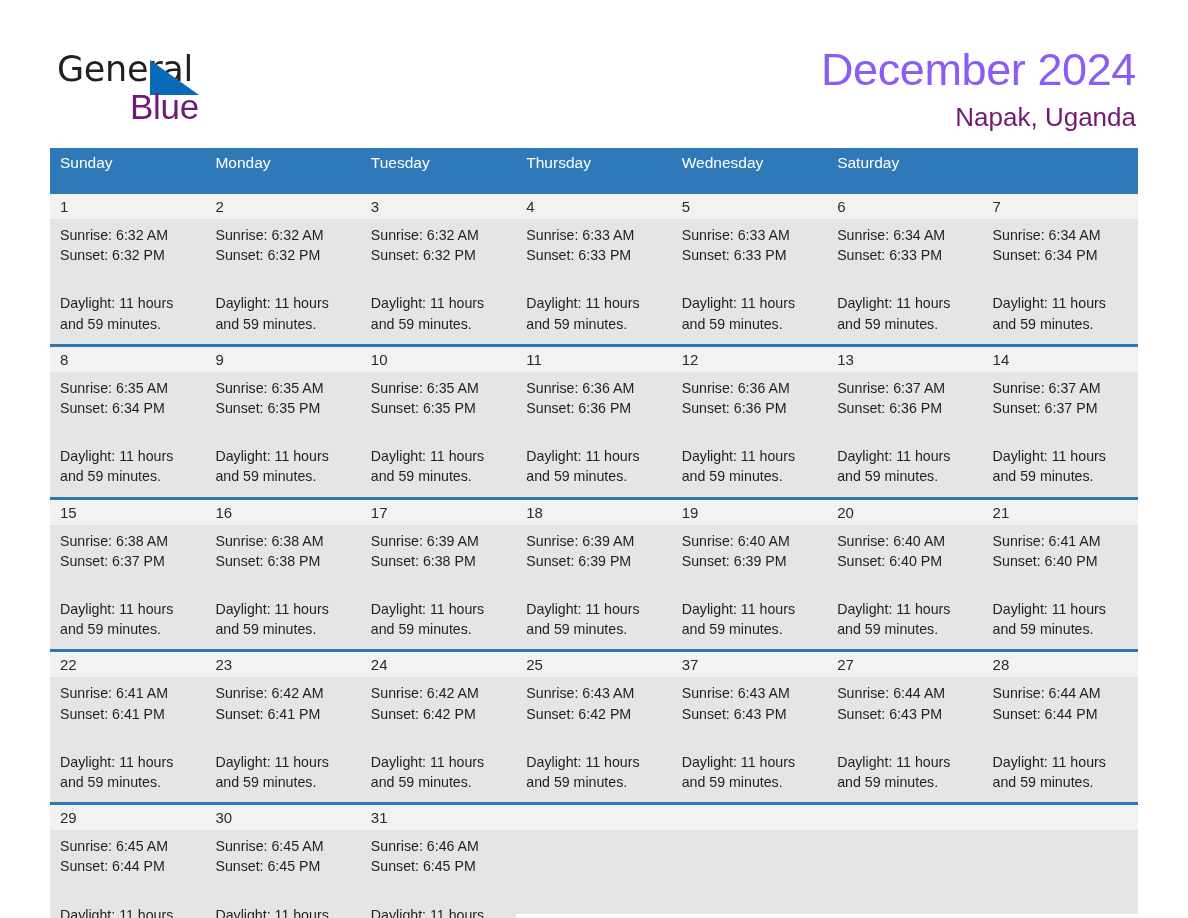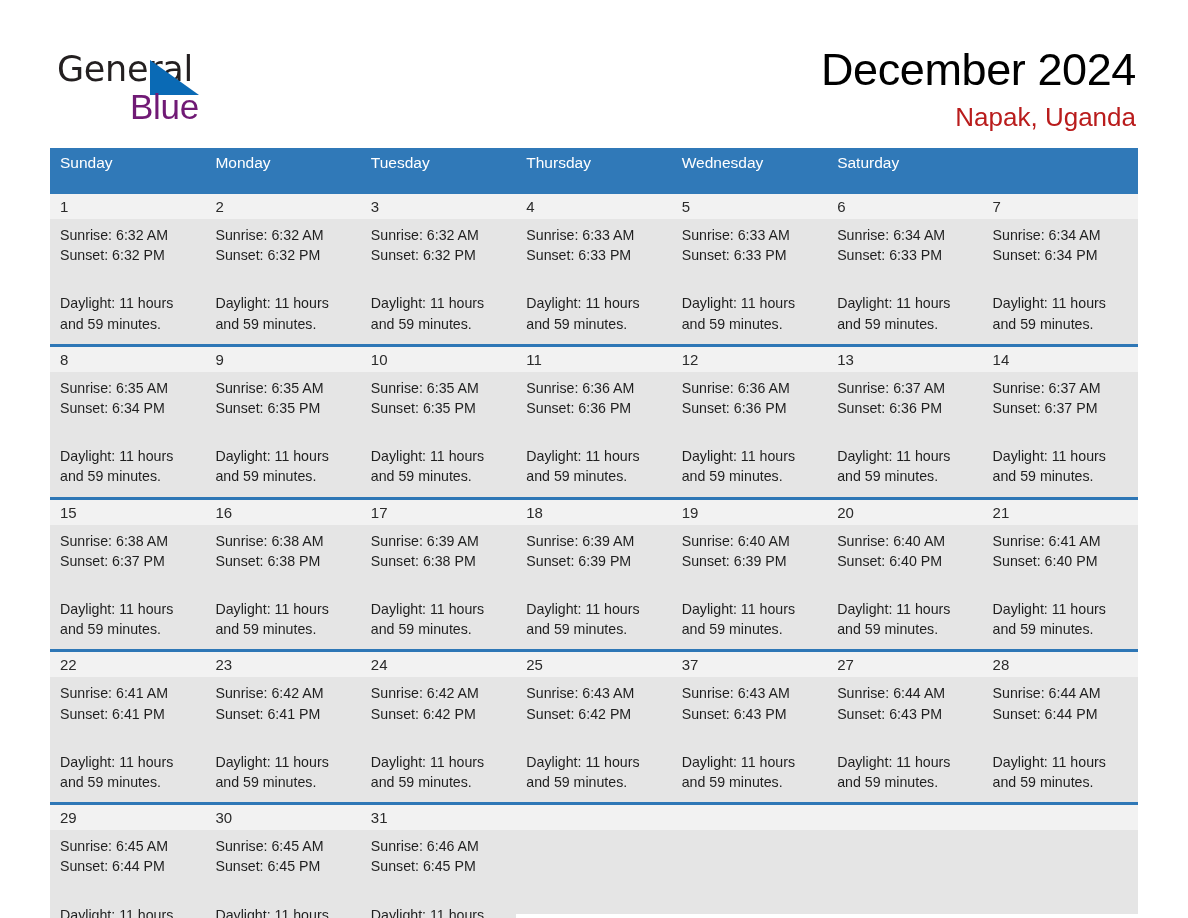--- a/index.html
+++ b/index.html
@@ -65,29 +65,29 @@
     font-family: Liberation Sans, sans-serif;
     font-weight: 400;
   }
   .title-block {
     text-align: right;
     padding-top: 2px;
   }
   .month-title {
     font-size: 45px;
     font-weight: 400;
-    color: #000000;
+    color: #8b5cf6;
     line-height: 1.08;
     letter-spacing: -0.4px;
     white-space: nowrap;
   }
   .location {
     font-size: 26px;
     font-weight: 400;
-    color: #b91c1c;
+    color: #701a75;
     margin-top: 8px;
     line-height: 1.1;
     white-space: nowrap;
   }
 
   
   .calendar {
     margin: 0 50px 0 50px;
     width: 1088px;
   }

